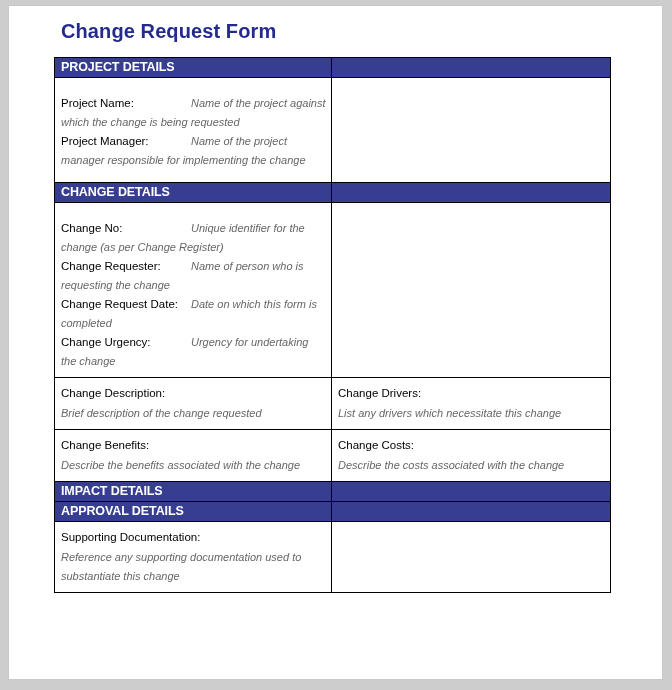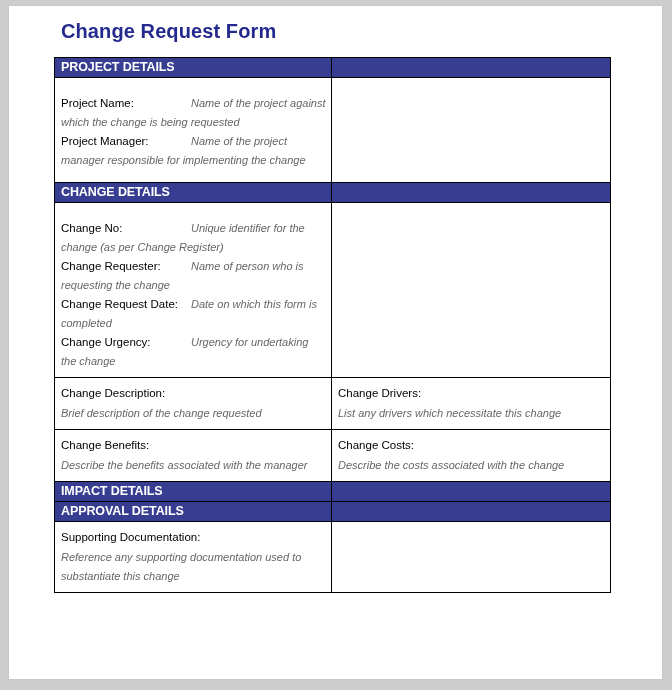--- a/index.html
+++ b/index.html
@@ -159,21 +159,21 @@
             <span class="field-label">Change Drivers:</span>
             <span class="field-hint">List any drivers which necessitate this change</span>
           </div>
         </td>
       </tr>
 
       <tr>
         <td style="height:46px">
           <div class="cell-pad field-block stacked">
             <span class="field-label">Change Benefits:</span>
-            <span class="field-hint">Describe the benefits associated with the manager</span>
+            <span class="field-hint">Describe the benefits associated with the change</span>
           </div>
         </td>
         <td>
           <div class="cell-pad field-block stacked">
             <span class="field-label">Change Costs:</span>
             <span class="field-hint">Describe the costs associated with the change</span>
           </div>
         </td>
       </tr>
 

